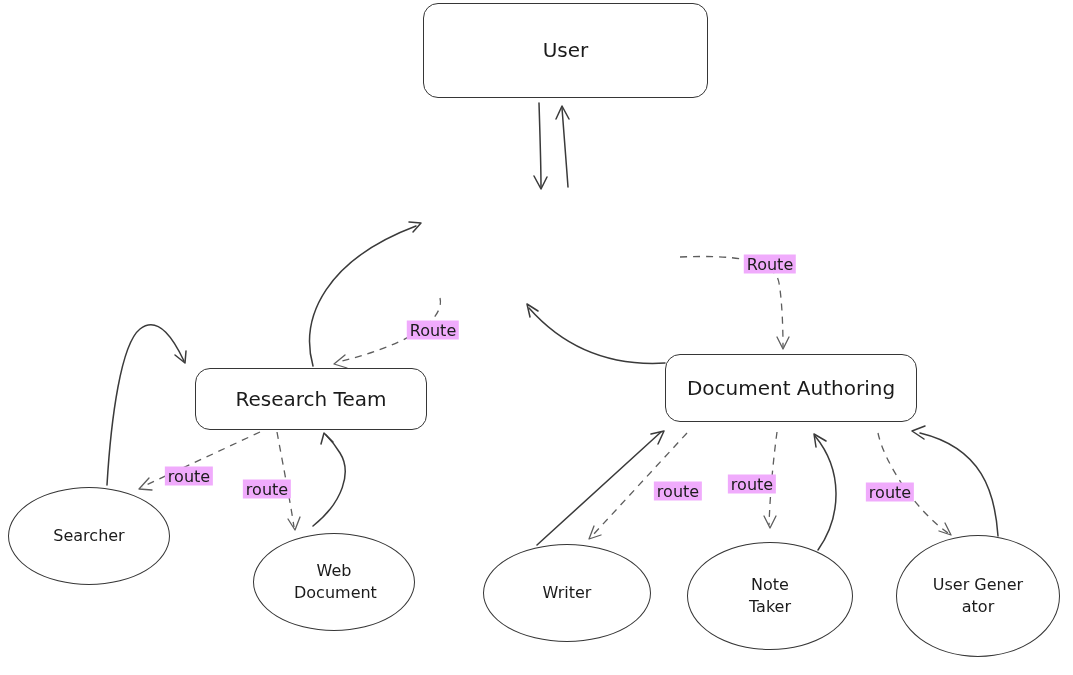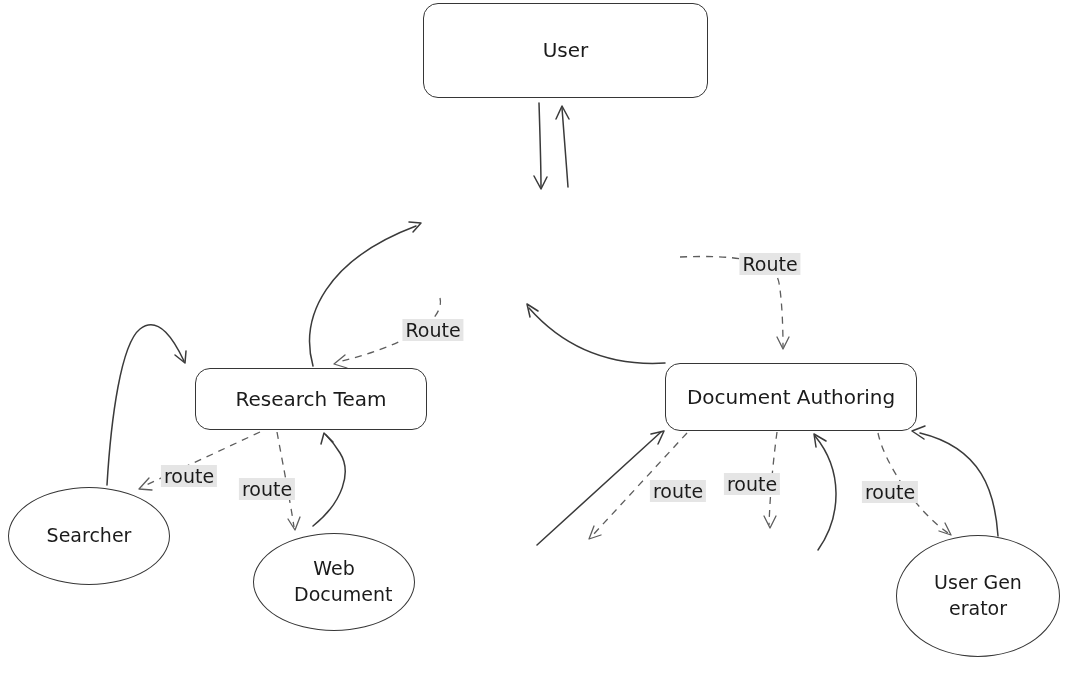--- a/index.html
+++ b/index.html
@@ -20,28 +20,28 @@
     position:absolute;z-index:2;
     display:flex;align-items:center;justify-content:center;
     border:1.6px solid #363636;
     background:#ffffff;
     font-size:20px;
     text-align:center;
     box-sizing:border-box;
     line-height:1.35;
   }
   .rect-node{border-radius:15px;}
-  .ellipse-node{border-radius:50%;font-size:19px;}
+  .ellipse-node{border-radius:50%;font-size:16px;}
   .node .lbl{display:block;}
   .edge-label{
     position:absolute;z-index:3;
     transform:translate(-50%,-50%);
-    background:#e5e5e5;
+    background:#f0abfc;
     padding:0 3px;
-    font-size:19px;
+    font-size:16px;
     white-space:nowrap;
   }
   .lbl-webscraper{width:80px;}
   .lbl-notetaker{width:72px;}
   .lbl-chartgen{width:96px;word-break:break-all;}
   .lbl-writer,.lbl-searcher{width:110px;}
 </style>
 </head>
 <body>
 
@@ -132,33 +132,39 @@
 
   <div class="node rect-node" style="left:423px;top:3px;width:285px;height:95px;">
     <span class="lbl">User</span>
   </div>
 
 
   <div class="node rect-node" style="left:195px;top:368px;width:232px;height:62px;">
     <span class="lbl">Research Team</span>
   </div>
 
-  <div class="node rect-node" style="left:665px;top:363px;width:252px;height:68px;">
+  <div class="node rect-node" style="left:665px;top:354px;width:252px;height:68px;">
     <span class="lbl">Document Authoring</span>
   </div>
 
   <div class="node ellipse-node" style="left:8px;top:487px;width:162px;height:98px;">
     <span class="lbl lbl-searcher">Searcher</span>
   </div>
 
   <div class="node ellipse-node" style="left:253px;top:533px;width:162px;height:98px;">
     <span class="lbl lbl-webscraper">Web Document</span>
   </div>
 
+  <div class="node ellipse-node" style="left:483px;top:544px;width:168px;height:98px;">
+    <span class="lbl lbl-writer">Writer</span>
+  </div>
 
+  <div class="node ellipse-node" style="left:687px;top:542px;width:166px;height:108px;">
+    <span class="lbl lbl-notetaker">Note Taker</span>
+  </div>
 
   <div class="node ellipse-node" style="left:896px;top:535px;width:164px;height:122px;">
     <span class="lbl lbl-chartgen">User Generator</span>
   </div>
 
   <div class="edge-label" style="left:433px;top:330px;">Route</div>
 
   <div class="edge-label" style="left:770px;top:264px;">Route</div>
 
   <div class="edge-label" style="left:189px;top:476px;">route</div>

